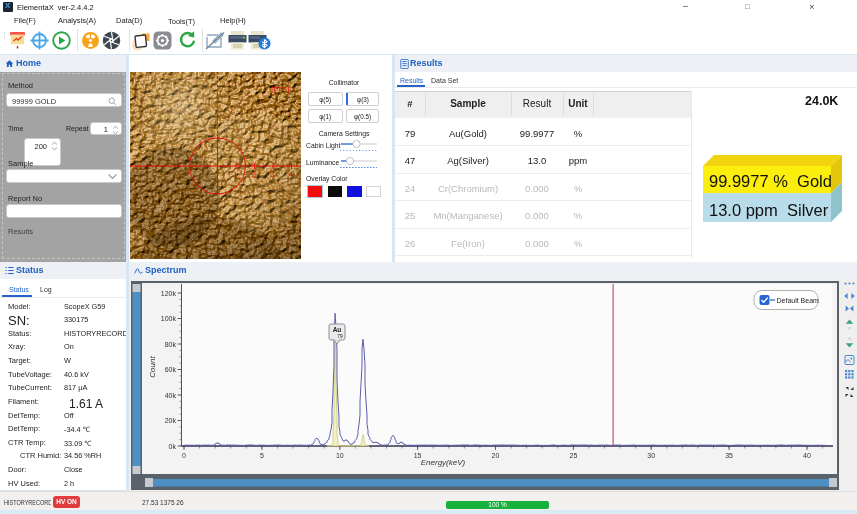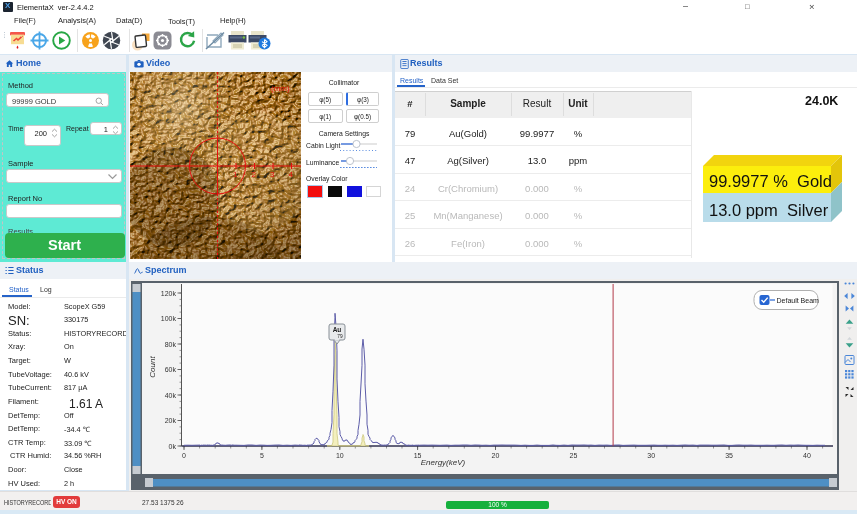--- a/index.html
+++ b/index.html
@@ -109,38 +109,38 @@
 <rect x="4" y="1" width="13" height="5" fill="#e9e5cb"></rect>
 <rect x="1.5" y="5" width="18" height="7.5" fill="#3c4a66"></rect>
 <rect x="3" y="6.5" width="10" height="2" fill="#5a6a88"></rect>
 <rect x="4" y="12.5" width="13" height="7" fill="#efecd2"></rect>
 <path d="M6 15 H13 M6 17 H13" stroke="#b9b490" stroke-width="0.9"></path>
 <circle cx="17.5" cy="13.5" r="6" fill="#1e78dd"></circle>
 <path d="M17.5 9.5 V17.5 L20 15.3 L15 11.6 M17.5 17.5 L15 15.4 M17.5 9.5 L20 11.7 L15 15.4" fill="none" stroke="#fff" stroke-width="1.1"></path>
 </svg>
 </div>
 <div class="abs" style="left:0;top:54px;width:857px;height:437px;background:#d8e6f3"></div>
-<div class="abs" style="left:0;top:55px;width:126px;height:207px;background:#5eead4;overflow:hidden">
+<div class="abs" style="left:0;top:55px;width:126px;height:207px;background:#a3a3a3;overflow:hidden">
 <div class="panel-h" style="left:0;top:0;width:126px">
 <svg class="abs" style="left:5px;top:4px" width="9" height="9" viewBox="0 0 24 24">
           <path d="M12 3 L22 12 H19 V21 H14 V15 H10 V21 H5 V12 H2 Z" fill="#2060c0"></path>
         </svg>
 <span style="position:absolute;left:16px">Home</span>
       </div>
 <div class="abs" style="left:2px;top:18px;width:123px;height:186px;border:1px dashed #c4c4c4"></div>
 <div class="lbl" style="left:8px;top:26px">Method</div>
-<div class="inp" style="left:6px;top:38px;width:103px;height:14px">
+<div class="inp" style="left:6px;top:38px;width:116px;height:14px">
 <span style="position:absolute;left:5px;top:3px;font-size:7.5px;color:#333">99999 GOLD</span>
 <svg style="position:absolute;right:4px;top:2.5px" width="9" height="9" viewBox="0 0 12 12">
           <circle cx="5" cy="5" r="3.6" fill="none" stroke="#9a9a9a" stroke-width="1.2"></circle>
           <path d="M7.8 7.8 L10.6 10.6" stroke="#9a9a9a" stroke-width="1.2"></path>
         </svg>
       </div>
 <div class="lbl" style="left:8px;top:69.5px;font-size:7px">Time</div>
-<div class="inp" style="left:24px;top:70px;width:37px;height:21px">
+<div class="inp" style="left:24px;top:83px;width:37px;height:28px">
         <span style="position:absolute;right:13px;top:2.5px;font-size:7.5px;color:#222">200</span>
 <svg style="position:absolute;right:2.5px;top:2px" width="7" height="10" viewBox="0 0 7 10">
           <path d="M1 3.6 L3.5 1.2 L6 3.6" fill="none" stroke="#999" stroke-width="0.9"></path>
           <path d="M1 6.4 L3.5 8.8 L6 6.4" fill="none" stroke="#999" stroke-width="0.9"></path>
         </svg>
       </div>
 <div class="lbl" style="left:66px;top:69.5px;font-size:7px">Repeat</div>
 <div class="inp" style="left:90px;top:66.5px;width:32px;height:13.5px">
         <span style="position:absolute;right:13px;top:2.5px;font-size:7.5px;color:#222">1</span>
 <svg style="position:absolute;right:2.5px;top:2px" width="7" height="10" viewBox="0 0 7 10">
@@ -150,21 +150,20 @@
       </div>
 <div class="lbl" style="left:8px;top:104px">Sample</div>
 <div class="inp" style="left:6px;top:113.5px;width:116px;height:14px">
 <svg style="position:absolute;right:4px;top:4px" width="9" height="6" viewBox="0 0 9 6">
           <path d="M0.5 0.5 L4.5 4.5 L8.5 0.5" fill="none" stroke="#9a9a9a" stroke-width="1.2"></path>
         </svg>
       </div>
 <div class="lbl" style="left:8px;top:139px">Report No</div>
 <div class="inp" style="left:6px;top:149px;width:116px;height:14px"></div>
 <div class="lbl" style="left:8px;top:172px;color:#444">Results</div>
-<div class="abs" style="left:4.5px;top:177.5px;width:120px;height:25.5px;background:#2eb04d;border-radius:4px;text-align:center;font-size:14.5px;font-weight:bold;color:#fff;line-height:25px">Start</div>
 </div>
 <div class="abs" style="left:0;top:262px;width:126px;height:228px;background:#fff;overflow:hidden">
 <div class="panel-h" style="left:0;top:0;width:126px">
 <svg class="abs" style="left:5px;top:4px" width="9" height="9" viewBox="0 0 12 12">
           <g stroke="#2060c0" stroke-width="1.4">
             <path d="M0.7 2 h1.6 M0.7 6 h1.6 M0.7 10 h1.6"></path>
             <path d="M4.4 2 h7 M4.4 6 h7 M4.4 10 h7"></path>
           </g>
         </svg>
 <span style="position:absolute;left:16px">Status</span>
@@ -188,36 +187,28 @@
 <div class="abs" style="left:8px;top:121.2px;font-size:7.5px;color:#222;white-space:nowrap">TubeCurrent:</div>
 <div class="abs" style="left:64px;top:121.2px;font-size:7.3px;color:#222;white-space:nowrap">817 µA</div>
 <div class="abs" style="left:8px;top:134.8px;font-size:7.5px;color:#222;white-space:nowrap">Filament:</div>
 <div class="abs" style="left:69px;top:134.8px;font-size:12px;color:#222;white-space:nowrap">1.61 A</div>
 <div class="abs" style="left:8px;top:148.5px;font-size:7.5px;color:#222;white-space:nowrap">DetTemp:</div>
 <div class="abs" style="left:64px;top:148.5px;font-size:7.3px;color:#222;white-space:nowrap">Off</div>
 <div class="abs" style="left:8px;top:162.1px;font-size:7.5px;color:#222;white-space:nowrap">DetTemp:</div>
 <div class="abs" style="left:64px;top:162.1px;font-size:7.3px;color:#222;white-space:nowrap">-34.4 ℃</div>
 <div class="abs" style="left:8px;top:175.7px;font-size:7.5px;color:#222;white-space:nowrap">CTR Temp:</div>
 <div class="abs" style="left:64px;top:175.7px;font-size:7.3px;color:#222;white-space:nowrap">33.09 ℃</div>
-<div class="abs" style="left:10px;top:189.3px;font-size:7.5px;color:#222;white-space:nowrap">CTR Humid:</div>
+<div class="abs" style="left:20px;top:189.3px;font-size:7.5px;color:#222;white-space:nowrap">CTR Humid:</div>
 <div class="abs" style="left:64px;top:189.3px;font-size:7.3px;color:#222;white-space:nowrap">34.56 %RH</div>
 <div class="abs" style="left:8px;top:202.9px;font-size:7.5px;color:#222;white-space:nowrap">Door:</div>
 <div class="abs" style="left:64px;top:202.9px;font-size:7.3px;color:#222;white-space:nowrap">Close</div>
 <div class="abs" style="left:8px;top:216.6px;font-size:7.5px;color:#222;white-space:nowrap">HV Used:</div>
 <div class="abs" style="left:64px;top:216.6px;font-size:7.3px;color:#222;white-space:nowrap">2 h</div>
 </div>
 <div class="abs" style="left:129px;top:55px;width:263px;height:207px;background:#fff;overflow:hidden">
-<div class="panel-h" style="left:0;top:0;width:263px">
-<svg class="abs" style="left:5px;top:4.5px" width="10" height="8" viewBox="0 0 14 11">
-          <rect x="0.5" y="1.5" width="13" height="9" rx="2" fill="#2060c0"></rect>
-          <path d="M4.5 1.5 L5.5 0 H8.5 L9.5 1.5" fill="#2060c0"></path>
-          <circle cx="7" cy="6" r="2.4" fill="#fff"></circle>
-        </svg>
-<span style="position:absolute;left:17px">Video</span>
-      </div>
 <svg class="abs" style="left:1px;top:17px" width="171" height="187" viewBox="0 0 171 187">
 <defs>
 <filter id="gold" x="0" y="0" width="100%" height="100%">
 <feTurbulence type="fractalNoise" baseFrequency="0.17 0.2" numOctaves="4" seed="7" result="n"></feTurbulence>
 <feDiffuseLighting in="n" lighting-color="#ffe098" surfaceScale="3.6" diffuseConstant="1.4" result="l">
 <feDistantLight azimuth="230" elevation="42"></feDistantLight>
 </feDiffuseLighting>
 <feSpecularLighting in="n" lighting-color="#fff6d5" surfaceScale="3.6" specularConstant="1" specularExponent="18" result="s">
 <feDistantLight azimuth="230" elevation="52"></feDistantLight>
 </feSpecularLighting>

